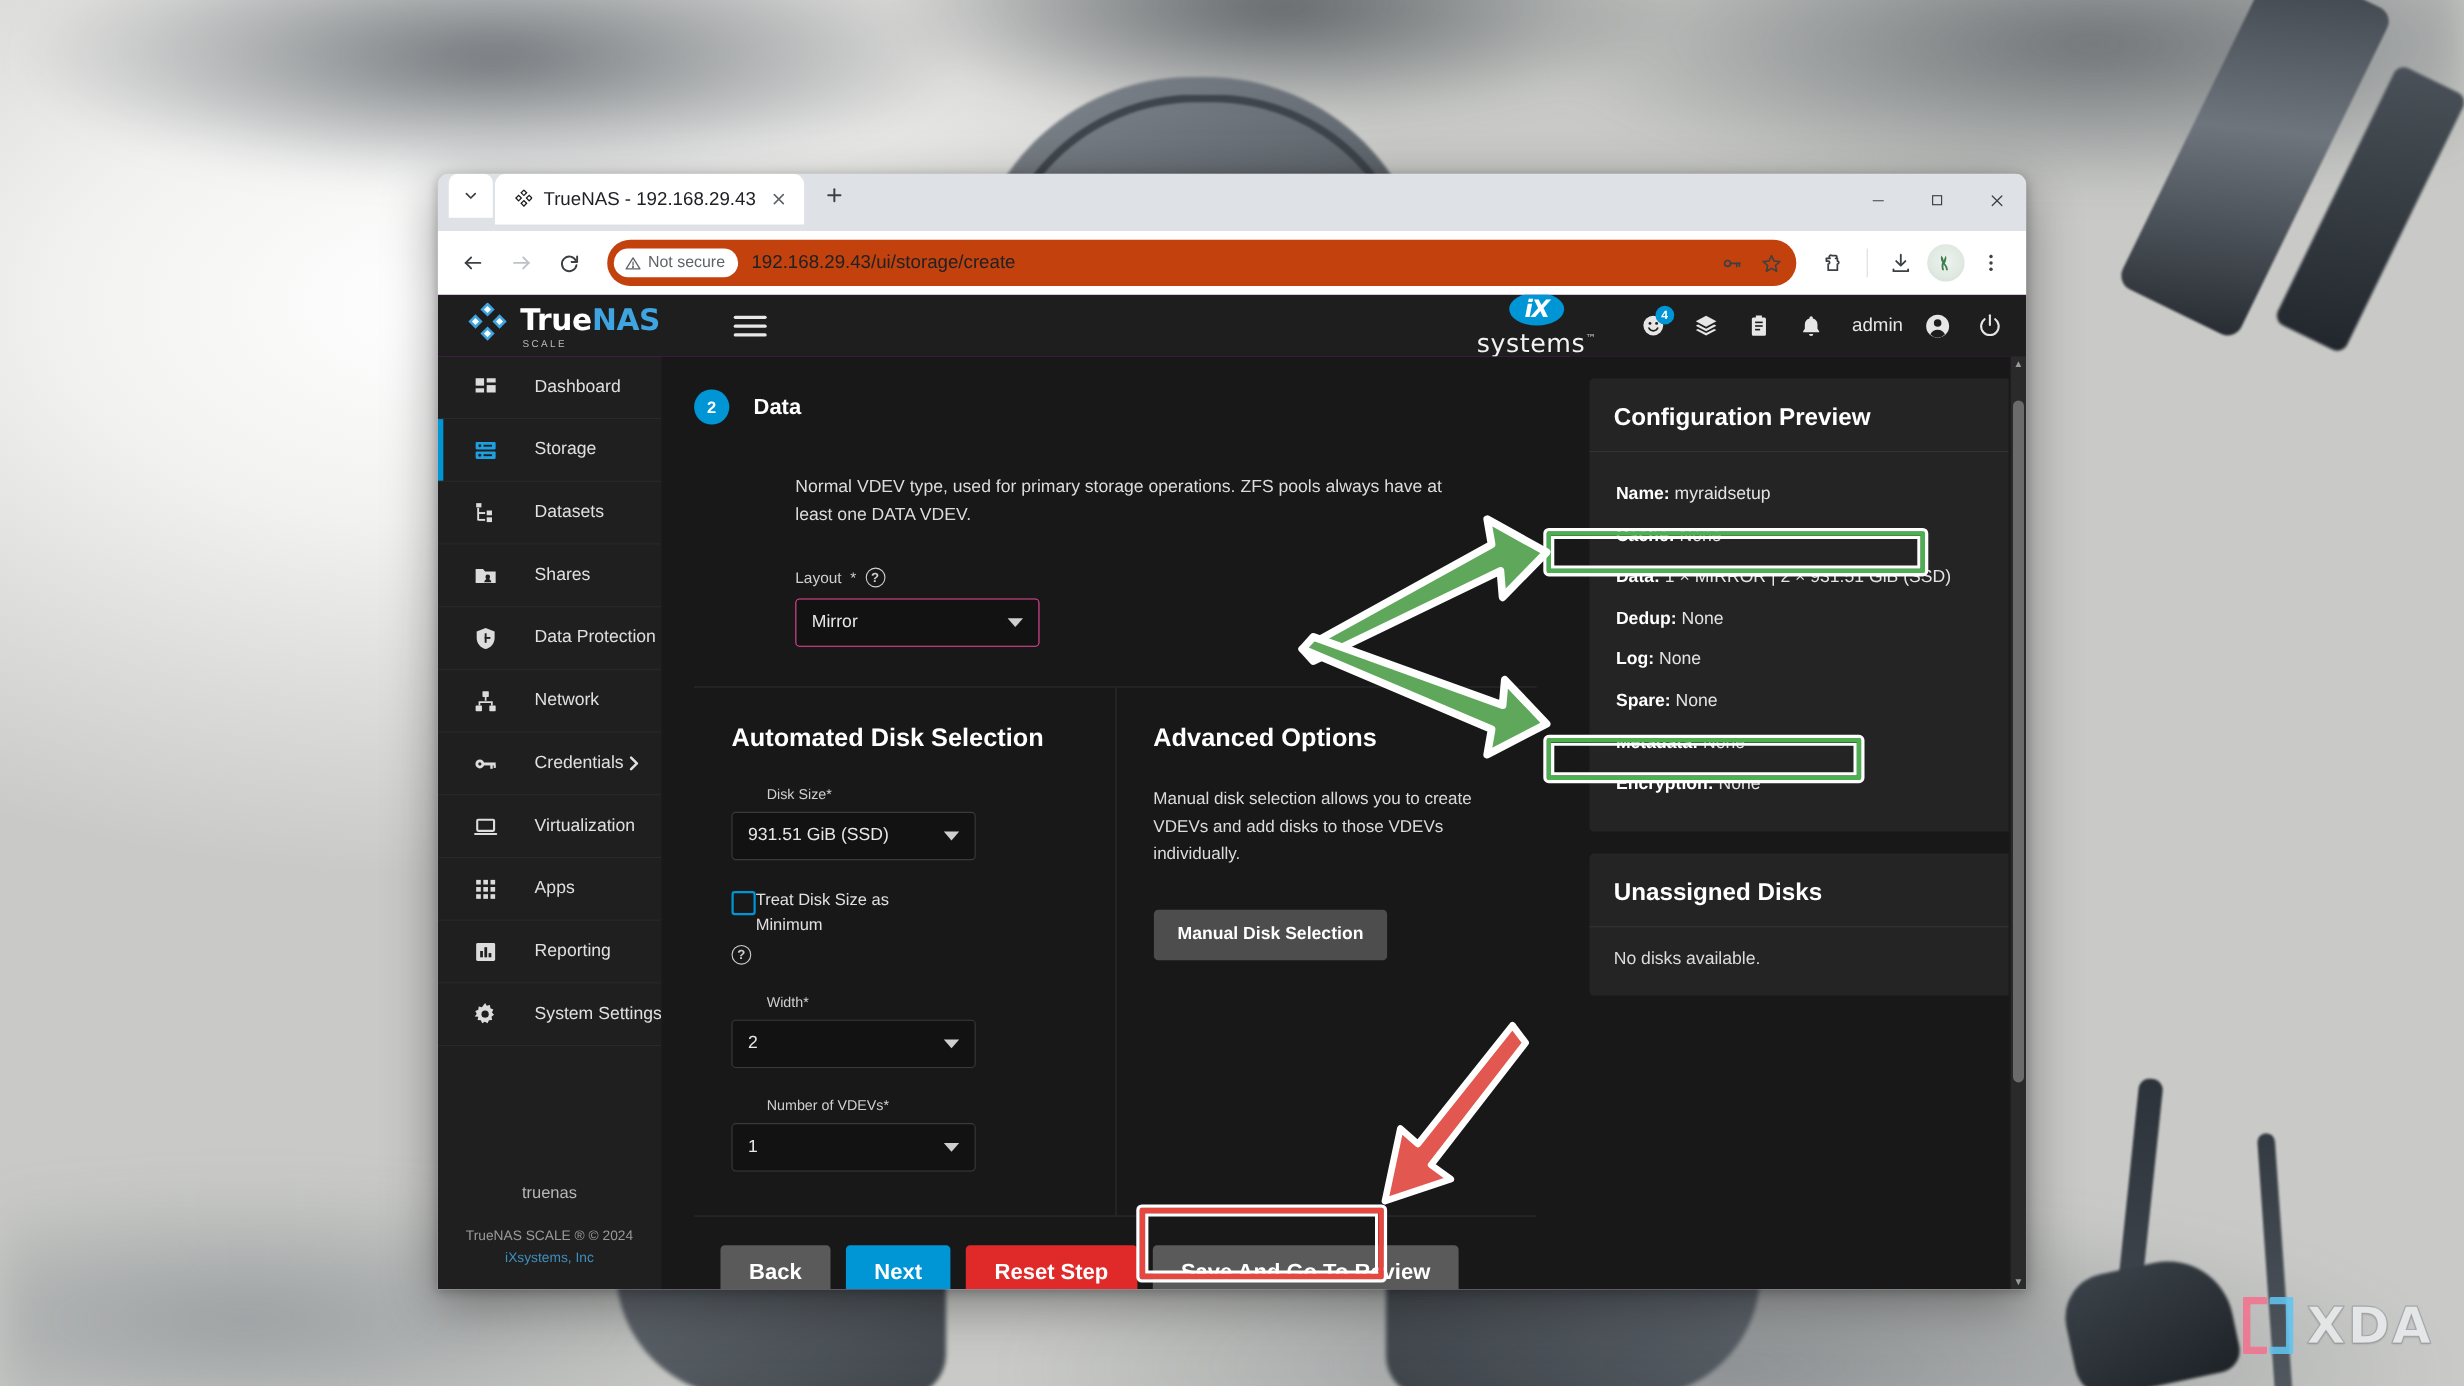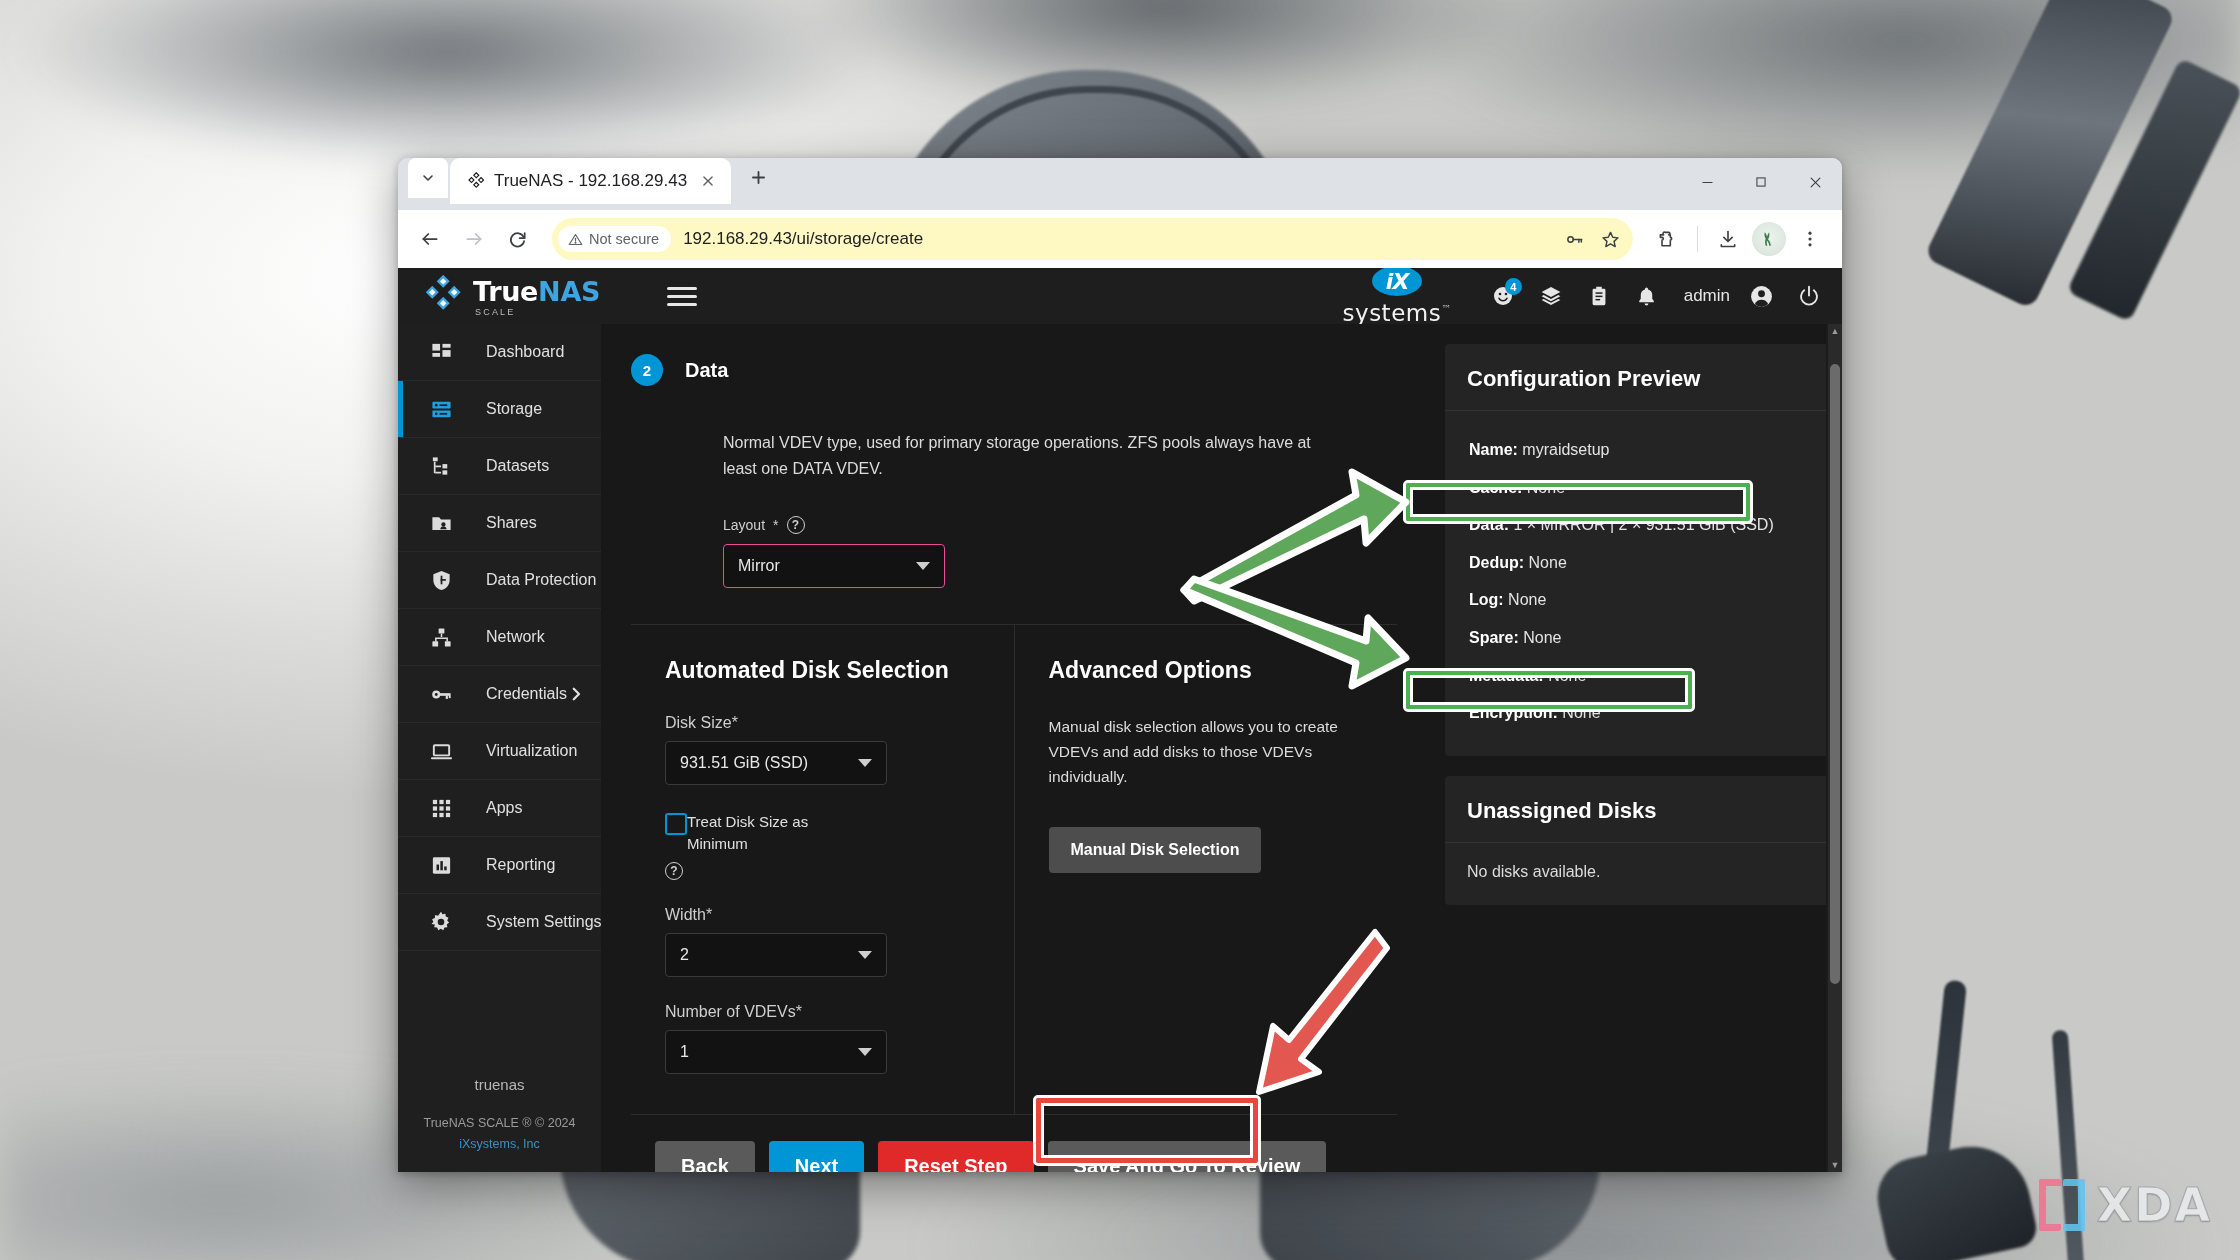--- a/index.html
+++ b/index.html
@@ -165,21 +165,21 @@
     height: 58px; background:#fff; display:flex; align-items:center;
     padding: 0 12px; gap: 4px; flex:none;
   }
   .tb-btn {
     width: 40px; height: 40px; border-radius: 50%;
     display:flex; align-items:center; justify-content:center;
     cursor:pointer; color:#3c4043; flex:none;
   }
   .tb-btn.disabled { color:#bdc1c6; }
   .omnibox {
-    flex: 1; height: 42px; background:#fef9c3; border-radius: 22px;
+    flex: 1; height: 42px; background:#c2410c; border-radius: 22px;
     display:flex; align-items:center; padding: 0 6px 0 6px;
     margin: 0 10px; gap: 8px; min-width: 0; cursor: text;
   }
   .notsecure {
     display:flex; align-items:center; gap: 6px;
     background:#fff; border-radius: 18px; padding: 5px 12px 5px 10px;
     font-size: 14.5px; color:#5f6368; white-space:nowrap; flex:none;
     cursor: pointer;
   }
   .omni-url {
@@ -323,21 +323,21 @@
     margin-left: 30px; margin-right: 30px;
   }
   .panel {
     flex: 1; padding: 30px 34px 40px; min-width:0;
   }
   .panel + .panel { border-left: 1px solid #2d2d2d; }
   .panel-title {
     font-size: 23px; font-weight:700; color:#fff; line-height: 1.35; margin-bottom: 28px;
   }
   .panel-desc { font-size: 15.5px; color:#dcdcdc; line-height: 1.62; }
-  .mini-label { font-size: 16px; color:#cfcfcf; margin-bottom: 9px; }
+  .mini-label { font-size: 13px; color:#cfcfcf; margin-bottom: 9px; margin-left: 32px; }
   .mini-select {
     width: 222px; height: 44px; background:#121212; border:1px solid #3a3a3a;
     border-radius: 4px; display:flex; align-items:center; justify-content:space-between;
     padding: 0 14px; cursor:pointer; margin-bottom: 26px;
   }
   .chkrow { display:flex; align-items:flex-start; gap: 0; margin-bottom: 6px; }
   .chkbox {
     width: 22px; height: 22px; border: 2px solid #0095d5; border-radius: 3px;
     flex:none; margin-top: 2px; cursor:pointer; background: transparent;
   }

